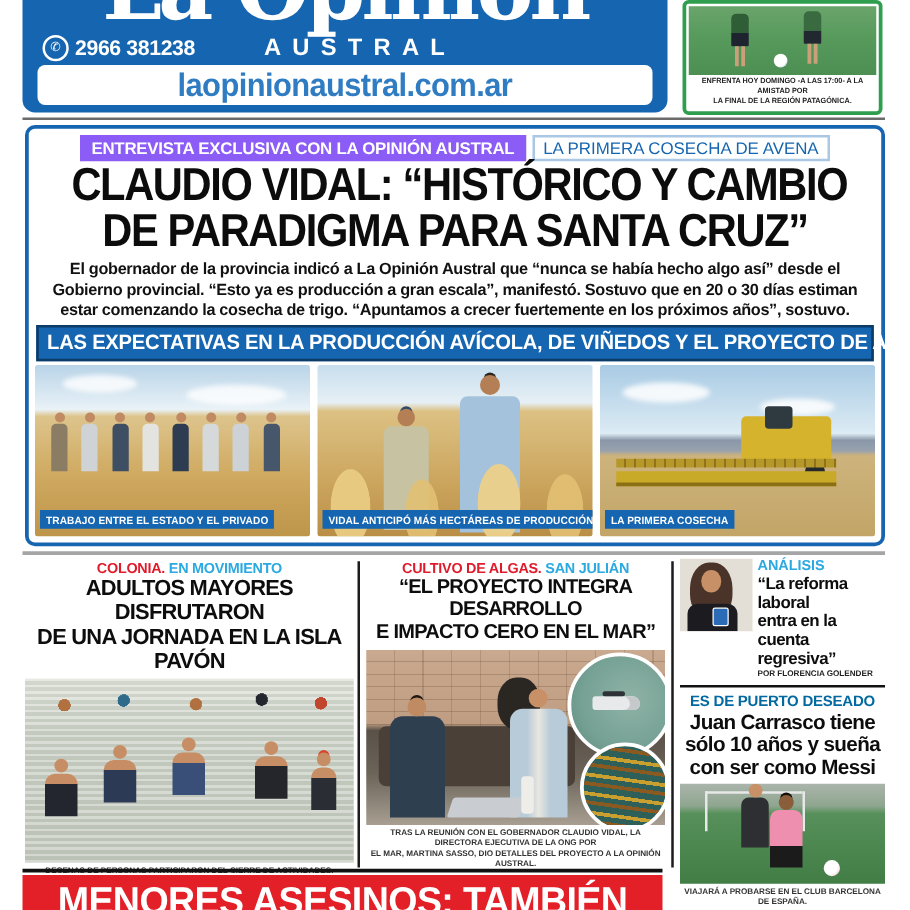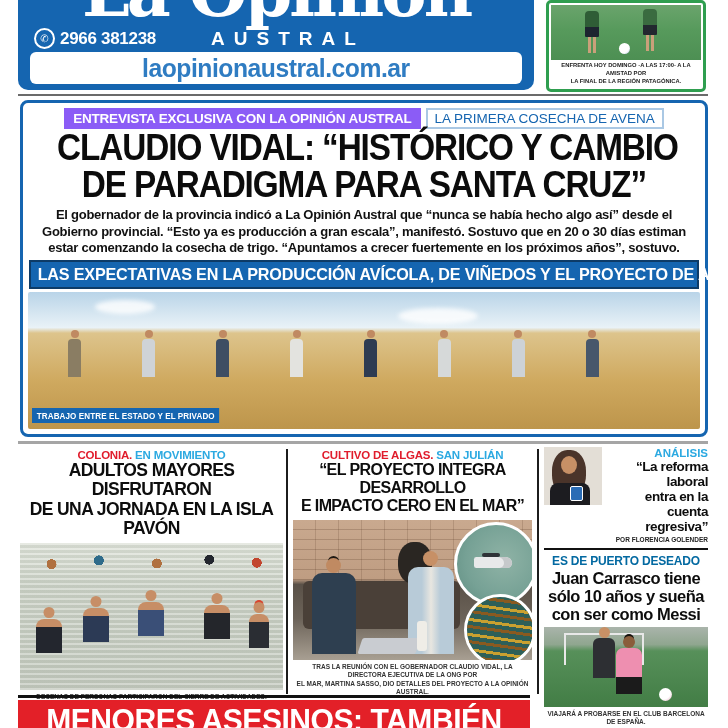--- a/index.html
+++ b/index.html
@@ -163,21 +163,21 @@
   .algae{position:absolute;inset:0;
     background:repeating-linear-gradient(8deg,transparent 0 5px,#8a5a20 5px 8px,transparent 8px 12px,#c9a030 12px 15px);}
 
   .col-right{position:absolute;left:544px;top:447px;width:164px;}
   .analysis{display:flex;gap:4px;align-items:flex-start;}
   .an-photo{width:58px;height:58px;flex-shrink:0;position:relative;overflow:hidden;background:#e3ded6;}
   .an-hair{position:absolute;left:8px;top:3px;width:34px;height:46px;border-radius:45%;background:#4a342a;}
   .an-face{position:absolute;left:17px;top:9px;width:16px;height:18px;border-radius:50%;background:#c79066;}
   .an-body{position:absolute;left:6px;bottom:0;width:40px;height:22px;border-radius:8px 8px 0 0;background:#1c1c20;}
   .an-mic{position:absolute;left:26px;bottom:4px;width:11px;height:13px;background:#2a6cb5;border:1px solid #fff;border-radius:2px;}
-  .an-text{flex:1;text-align:right;}
+  .an-text{flex:1;text-align:left;}
   .an-sec{color:#2ba9e1;font-weight:bold;font-size:11.5px;}
   .an-headline{font-weight:800;font-size:13.5px;line-height:1.12;letter-spacing:-0.4px;color:#0d0d0d;}
   .an-byline{font-weight:bold;font-size:6.5px;color:#222;margin-top:1px;}
   .r-div{height:2px;background:#111;margin:5px 0 4px 0;}
   .sec-head{color:#0369a1;font-weight:bold;font-size:12px;text-align:center;letter-spacing:-0.2px;}
   .messi-headline{font-size:16.5px;font-weight:800;text-align:center;line-height:1.1;letter-spacing:-0.5px;color:#0d0d0d;margin-top:1px;}
   .messi-photo{position:relative;margin-top:4px;height:80px;overflow:hidden;
     background:linear-gradient(180deg,#aab4ab 0%,#8fa68f 22%,#57905a 30%,#427d45 100%);}
   .goal-l{position:absolute;left:12%;top:8%;width:2px;height:40%;background:#e8e8e8;}
   .goal-r{position:absolute;left:60%;top:8%;width:2px;height:40%;background:#e8e8e8;}
@@ -247,20 +247,36 @@
         <div class="person pp1"></div>
           <div class="person pp2"></div>
         <div class="person pp3"></div>
           <div class="person pp4"></div>
         <div class="person pp5"></div>
           <div class="person pp6"></div>
         <div class="person pp7"></div>
           <div class="person pp8"></div>
         <div class="photo-caption">TRABAJO ENTRE EL ESTADO Y EL PRIVADO</div>
       </div>
+      <div class="photo ph2">
+        <div class="fig f1"></div>
+        <div class="fig f2"></div>
+        <div class="wheat-fg"></div>
+        <div class="photo-caption">VIDAL ANTICIPÓ MÁS HECTÁREAS DE PRODUCCIÓN</div>
+      </div>
+      <div class="photo ph3">
+        <div class="cloud c3"></div>
+        <div class="cloud c4"></div>
+        <div class="harv-body"></div>
+        <div class="harv-cab"></div>
+        <div class="harv-wheel"></div>
+        <div class="harv-reel"></div>
+        <div class="harv-header"></div>
+        <div class="photo-caption">LA PRIMERA COSECHA</div>
+      </div>
     </div>
   </div>
 
   <div class="gray-divider"></div>
 
   <div class="col-left">
     <div class="kicker">
       <span class="k-red">COLONIA.</span><span class="k-cyan"> EN MOVIMIENTO</span>
     </div>
     <div class="col-headline">

